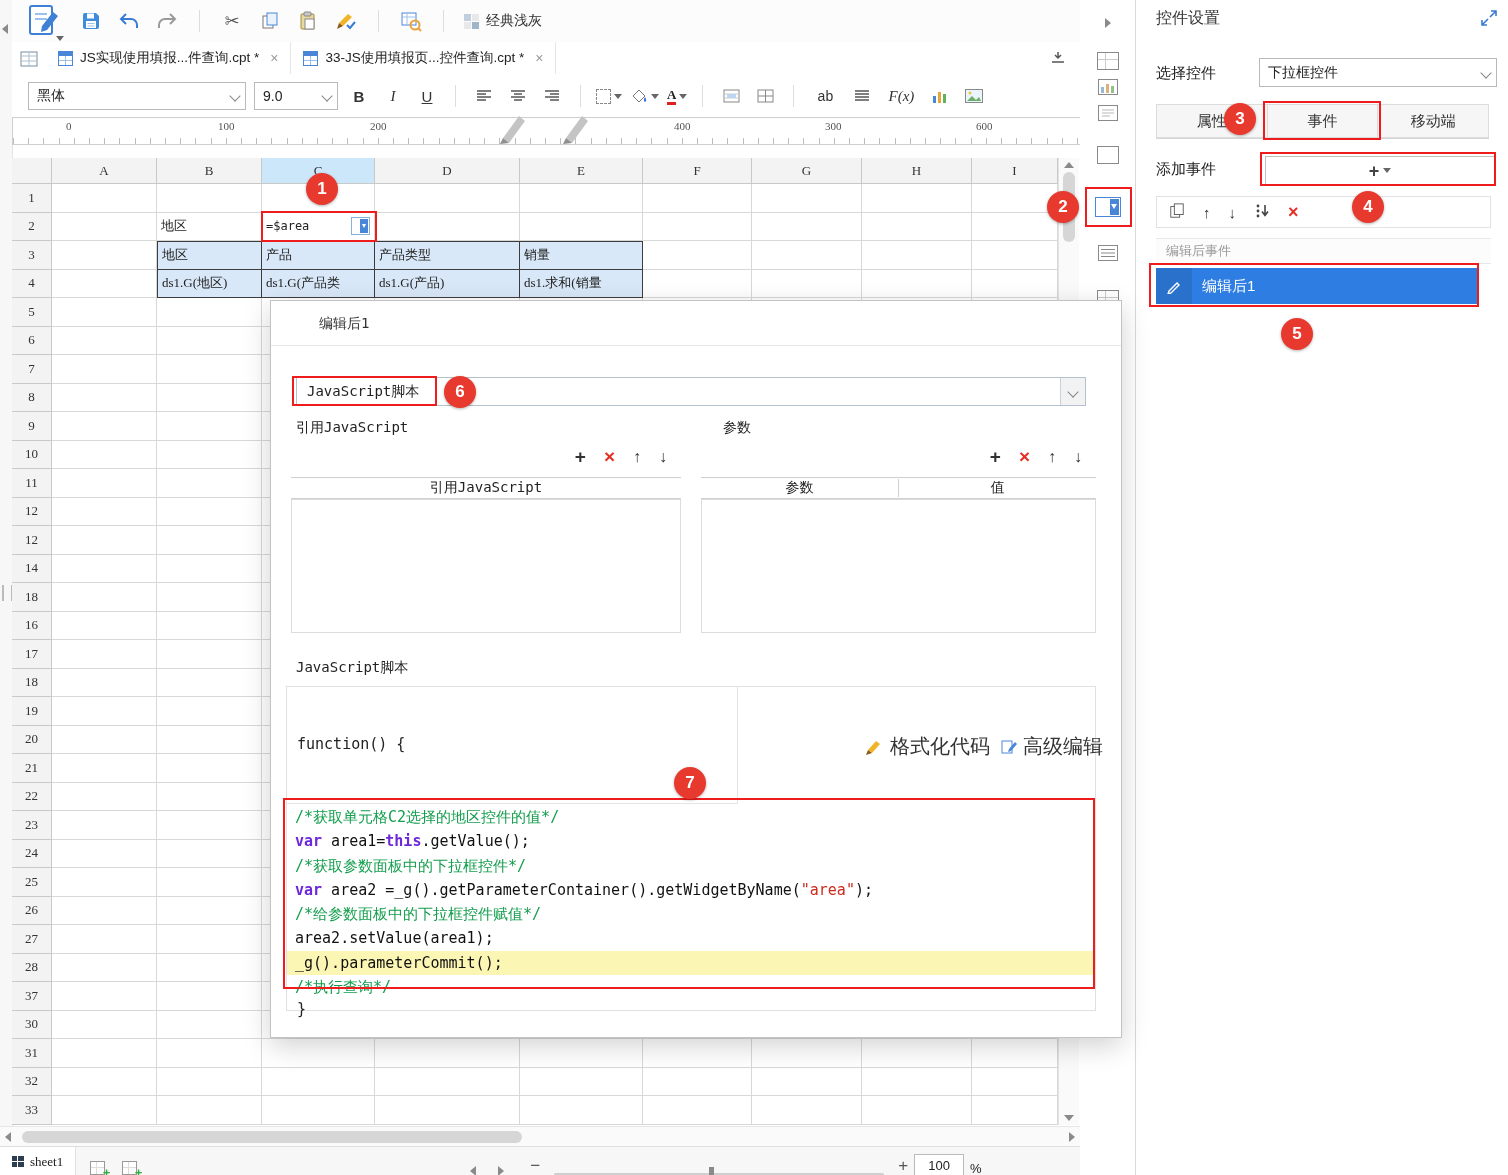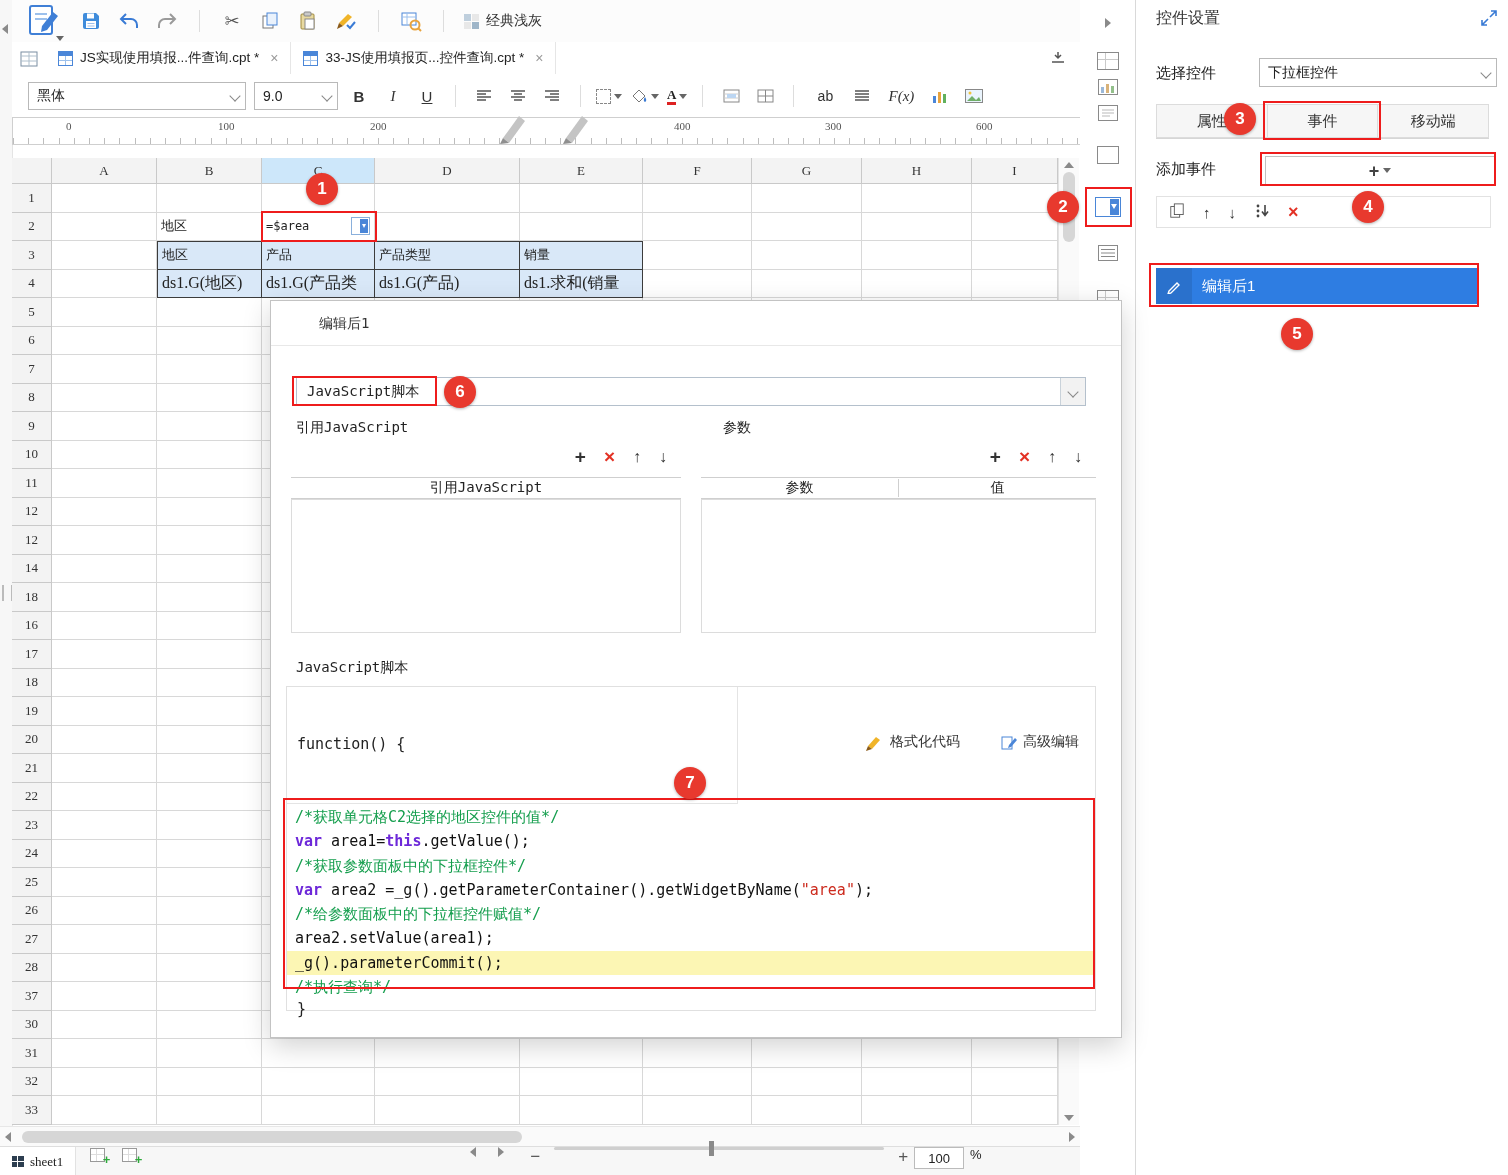--- a/index.html
+++ b/index.html
@@ -56,35 +56,35 @@
 
 #grid{position:absolute;left:12px;top:158px;width:1046px;height:967px;overflow:hidden;background:#fff;font-family:"Liberation Serif","DejaVu Serif",serif}
 .grow{display:flex;height:28.5px}
 .grow.ghead{height:26px}
 .gc{flex:none;border-right:1px solid #d8d8d8;border-bottom:1px solid #d8d8d8;display:flex;align-items:center;padding:0 4px;font-size:13px;overflow:hidden;white-space:nowrap;box-sizing:border-box}
 .ch,.rh,.corner{background:#f3f3f3;border-right-color:#c9c9c9;border-bottom-color:#c9c9c9;justify-content:center;color:#333}
 .ch.sel{background:#cde7fa}
 .region{background:#d9e8f8;border-right-color:#3c3c3c;border-bottom-color:#3c3c3c}
 .rl{border-left:1px solid #3c3c3c}
 .rt{border-top:1px solid #3c3c3c}
-.sm{font-size:16px}
+.sm{font-size:13px}
 .c2{justify-content:space-between;font-family:"DejaVu Sans Mono",monospace;font-size:12px}
 .cmb{position:relative;width:17px;height:16px;border:1px solid #8ab0dc;background:#fff;flex:none}
 .cmb b{position:absolute;right:1px;top:1px;bottom:1px;width:8px;background:#4a86d8}
 .cmb b::after{content:"";position:absolute;left:1.5px;top:5px;border-left:2.5px solid transparent;border-right:2.5px solid transparent;border-top:4px solid #fff}
 
 
 #vscroll{position:absolute;left:1058px;top:158px;width:20px;height:967px;background:#fafafa;border-left:1px solid #e3e3e3;display:flex;flex-direction:column;align-items:center}
 #vscroll .thumb{width:12px;height:70px;background:#d6d6d6;border-radius:6px;margin-top:4px}
 #hscroll{position:absolute;left:0;top:1126px;width:1080px;height:20px;background:#fafafa;border-top:1px solid #e7e7e7;display:flex;align-items:center}
 #hscroll .thumb{height:12px;width:500px;background:#d6d6d6;border-radius:6px;margin-left:6px}
 .sarr{width:16px;display:flex;justify-content:center;align-items:center;flex:none}
 
 
-#statusbar{position:absolute;left:0;top:1146px;width:1080px;height:29px;background:#f7f7f7;border-top:1px solid #dedede;display:flex;align-items:flex-start;font-size:13px}
+#statusbar{position:absolute;left:0;top:1146px;width:1080px;height:29px;background:#f7f7f7;border-top:1px solid #dedede;display:flex;align-items:flex-end;font-size:13px}
 #sheet-tab{display:flex;align-items:center;gap:6px;padding:0 12px;height:100%;background:#fff;border-right:1px solid #e2e2e2;font-family:"Liberation Serif",serif}
 .sheet-ico{width:12px;height:11px;background:#2d3e50;flex:none;background-image:linear-gradient(#fff,#fff),linear-gradient(#fff,#fff);background-size:100% 1px,1px 100%;background-position:0 5px,5px 0;background-repeat:no-repeat}
 .addico{position:relative;margin-left:14px;width:18px;height:16px}
 .addico .g{position:absolute;left:0;top:1px;width:13px;height:12px;border:1px solid #999;background:#fff;background-image:linear-gradient(#ddd,#ddd),linear-gradient(#ddd,#ddd);background-size:100% 1px,1px 100%;background-position:0 5px,5px 0;background-repeat:no-repeat}
 .addico .plus{position:absolute;right:-2px;bottom:-3px;color:#2faa3c;font-weight:bold;font-size:13px;line-height:1}
 #zoom-track{width:330px;height:3px;background:#cfcfcf;border-radius:2px;position:relative;margin:0 14px}
 #zoom-thumb{position:absolute;left:155px;top:-6px;width:5px;height:15px;background:#8a8a8a}
 #zoom-box{width:48px;height:20px;border:1px solid #bbb;background:#fff;display:flex;align-items:center;justify-content:center;margin:0 6px}
 
 
@@ -135,21 +135,21 @@
 #fnbox{position:absolute;left:0;top:0;width:450px;height:116px;border-right:1px solid #e4e4e4;border-bottom:1px solid #e4e4e4}
 #fn-head{position:absolute;left:10px;top:48px}
 #code-lines{position:absolute;left:0;top:118px;right:0}
 .cl{height:24.3px;line-height:24.3px;padding-left:8px;white-space:pre}
 .cl.hl{background:#fcf6b4}
 .tk-com{color:#149e4d}
 .tk-kw{color:#6d28d9;font-weight:bold}
 .tk-str{color:#cc2a1d}
 .tk-pl{color:#111}
 #fn-tail{position:absolute;left:10px;top:313px}
-.dlg-btn{position:absolute;top:432px;display:flex;align-items:flex-end;gap:6px;font-size:14px;color:#333;z-index:5}
+.dlg-btn{position:absolute;top:432px;display:flex;align-items:center;gap:6px;font-size:20px;color:#333;z-index:5}
 
 
 #annotations{position:absolute;left:0;top:0;width:1508px;height:1175px;z-index:90;pointer-events:none}
 .rbox{position:absolute;border:2px solid #ee1c1c;box-sizing:border-box}
 .marker{position:absolute;width:32px;height:32px;border-radius:50%;background:#e8392e;color:#fff;font-size:17px;font-weight:bold;display:flex;align-items:center;justify-content:center;box-shadow:0 1px 3px rgba(0,0,0,.3)}
 </style>
 </head>
 <body>
 
 <div id="left-strip">
@@ -899,20 +899,21 @@
     <span>
       <svg width="16" height="16">
           <circle cx="4" cy="3" r="1.4" fill="#444"></circle>
           <circle cx="4" cy="8" r="1.4" fill="#444"></circle>
           <circle cx="4" cy="13" r="1.4" fill="#444"></circle>
           <path d="M11 2 v9 M8 8.5 l3 4 3-4" stroke="#444" stroke-width="1.6" fill="none"></path>
         </svg>
     </span>
     <span class="rp-x">×</span>
   </div>
+  <div id="rp-listhead">编辑后事件</div>
   <div id="rp-event">
     <span class="icocell">
       <svg width="16" height="16">
           <path d="M3 13 L11 5 l2 2 L5 15 l-3 1 Z" fill="none" stroke="#fff" stroke-width="1.4"></path>
         </svg>
     </span>
     <span>编辑后1</span>
   </div>
 </div>
 

